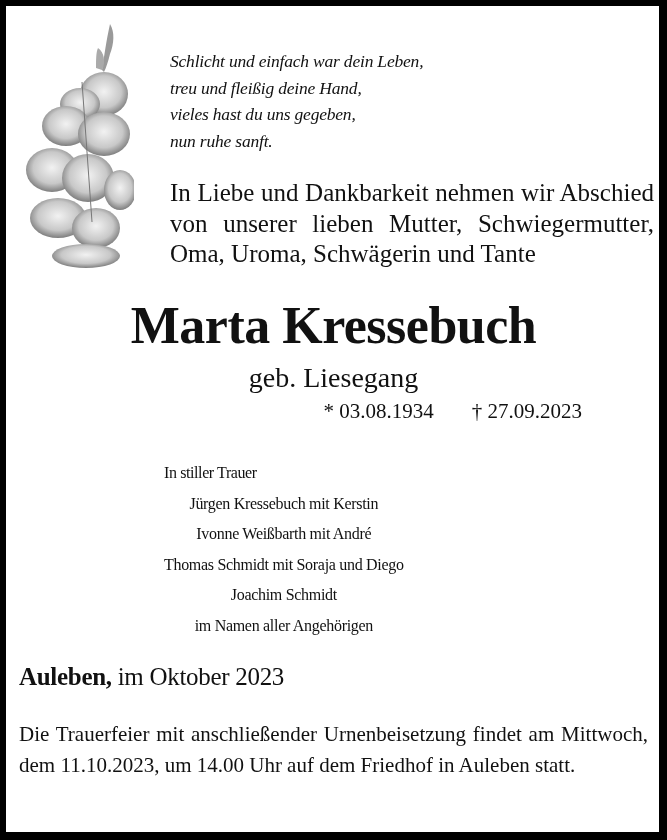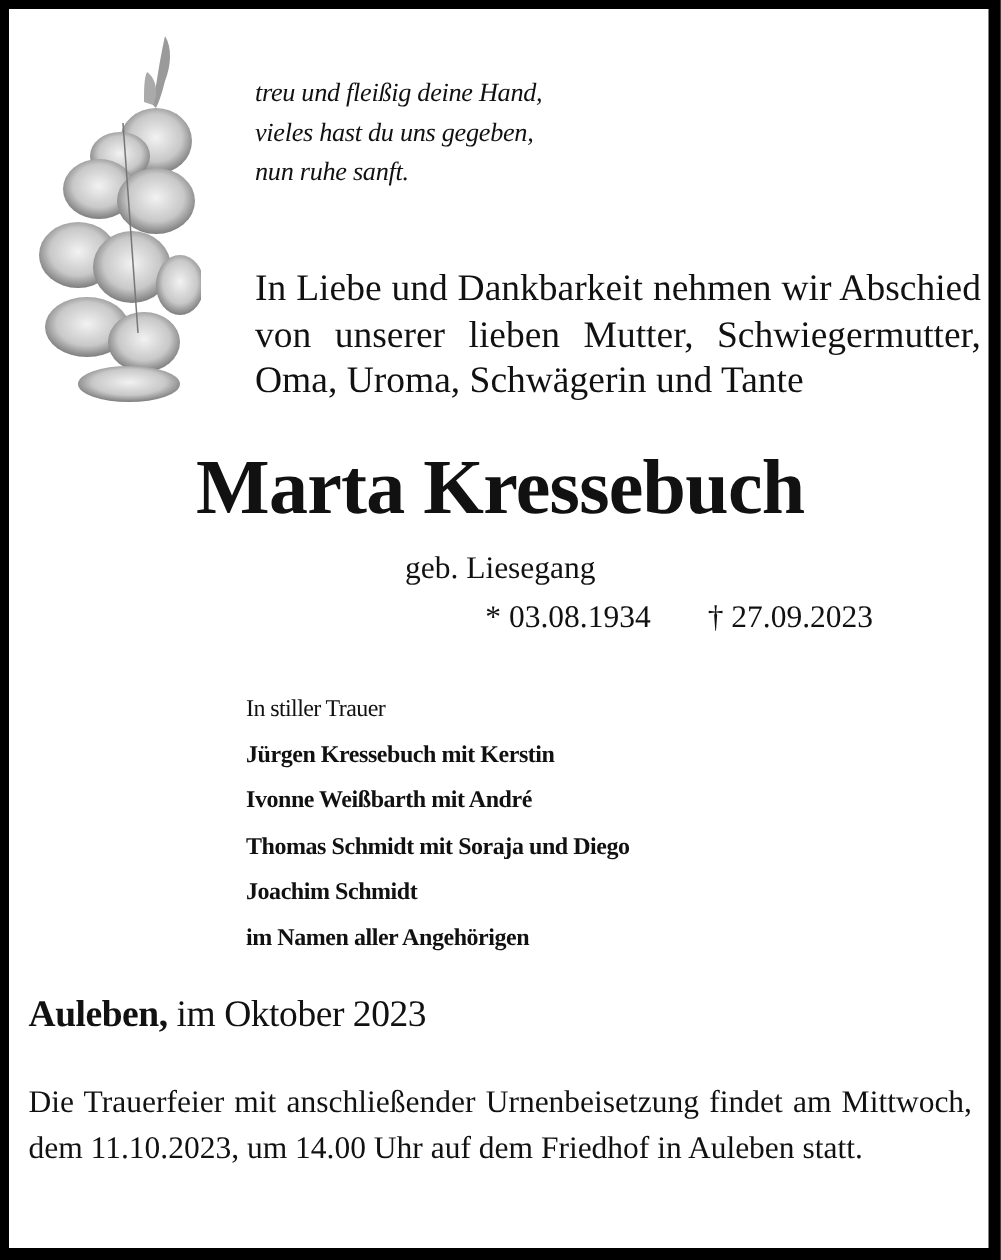--- a/index.html
+++ b/index.html
@@ -3,26 +3,26 @@
 <meta charset="utf-8">
 <style>
   html, body { margin: 0; padding: 0; background: #000; }
   body { width: 667px; height: 840px; position: relative; overflow: hidden; font-family: "Liberation Serif", serif; color: #111; }
   .card { position: absolute; left: 6px; top: 6px; width: 653px; height: 826px; background: #fff; }
   .flower { position: absolute; left: 16px; top: 16px; width: 112px; height: 246px; }
   .poem { position: absolute; left: 164px; top: 42px; font-style: italic; font-size: 17.5px; line-height: 26.5px; letter-spacing: -0.2px; }
   .poem div { white-space: nowrap; }
   .intro { position: absolute; left: 164px; top: 172px; width: 484px; font-size: 25px; line-height: 30.5px; text-align: justify; text-align-last: left; }
   .name { position: absolute; left: 0; top: 294px; width: 667px; text-align: center; font-weight: bold; font-size: 52px; line-height: 64px; letter-spacing: -0.5px; }
-  .born { position: absolute; left: 0; top: 364px; width: 667px; text-align: center; font-size: 21px; line-height: 28px; }
+  .born { position: absolute; left: 0; top: 364px; width: 667px; text-align: center; font-size: 28px; line-height: 28px; }
   .dates { position: absolute; left: 0; top: 396px; width: 582px; text-align: right; font-size: 21px; line-height: 30px; }
   .dates span.gap { display: inline-block; width: 38px; }
   .mourn { position: absolute; left: 164px; top: 458px; font-size: 16px; line-height: 30.5px; }
   .mourn .lead { letter-spacing: -0.4px; }
-  .mourn .bold { font-weight: bold; letter-spacing: -0.3px; white-space: nowrap; }
+  .mourn .bold { font-weight: normal; letter-spacing: -0.3px; white-space: nowrap; text-align: center; }
   .place { position: absolute; left: 19px; top: 662px; font-size: 25px; line-height: 30px; letter-spacing: -0.3px; }
   .place b { font-weight: bold; }
   .service { position: absolute; left: 19px; top: 719px; width: 629px; font-size: 21px; line-height: 30.5px; text-align: justify; text-align-last: left; }
 </style>
 </head>
 <body>
 
 <div class="card">
   <svg class="flower" viewBox="0 0 112 246" xmlns="http://www.w3.org/2000/svg">
     <defs>
@@ -41,20 +41,21 @@
     <ellipse cx="30" cy="148" rx="26" ry="22" fill="url(#pg)"></ellipse>
     <ellipse cx="66" cy="156" rx="26" ry="24" fill="url(#pg)"></ellipse>
     <ellipse cx="98" cy="168" rx="16" ry="20" fill="url(#pg)"></ellipse>
     <ellipse cx="36" cy="196" rx="28" ry="20" fill="url(#pg)"></ellipse>
     <ellipse cx="74" cy="206" rx="24" ry="20" fill="url(#pg)"></ellipse>
     <ellipse cx="64" cy="234" rx="34" ry="12" fill="url(#pg)"></ellipse>
     <path d="M60 60 L70 200" stroke="#777" stroke-width="1" fill="none"></path>
   </svg>
 
   <div class="poem">
+    <div>Schlicht und einfach war dein Leben,</div>
     <div>treu und fleißig deine Hand,</div>
     <div>vieles hast du uns gegeben,</div>
     <div>nun ruhe sanft.</div>
   </div>
 
   <div class="intro">In Liebe und Dankbarkeit nehmen wir Abschied von unserer lieben Mutter, Schwiegermutter, Oma, Uroma, Schwägerin und Tante</div>
 </div>
 
 <div class="name">Marta Kressebuch</div>
 <div class="born">geb. Liesegang</div>

